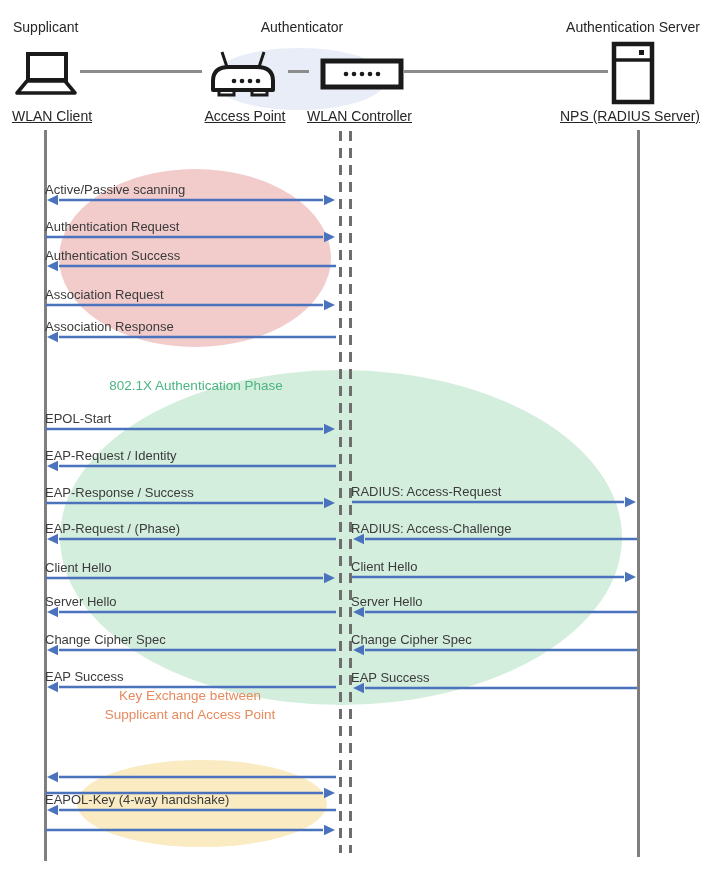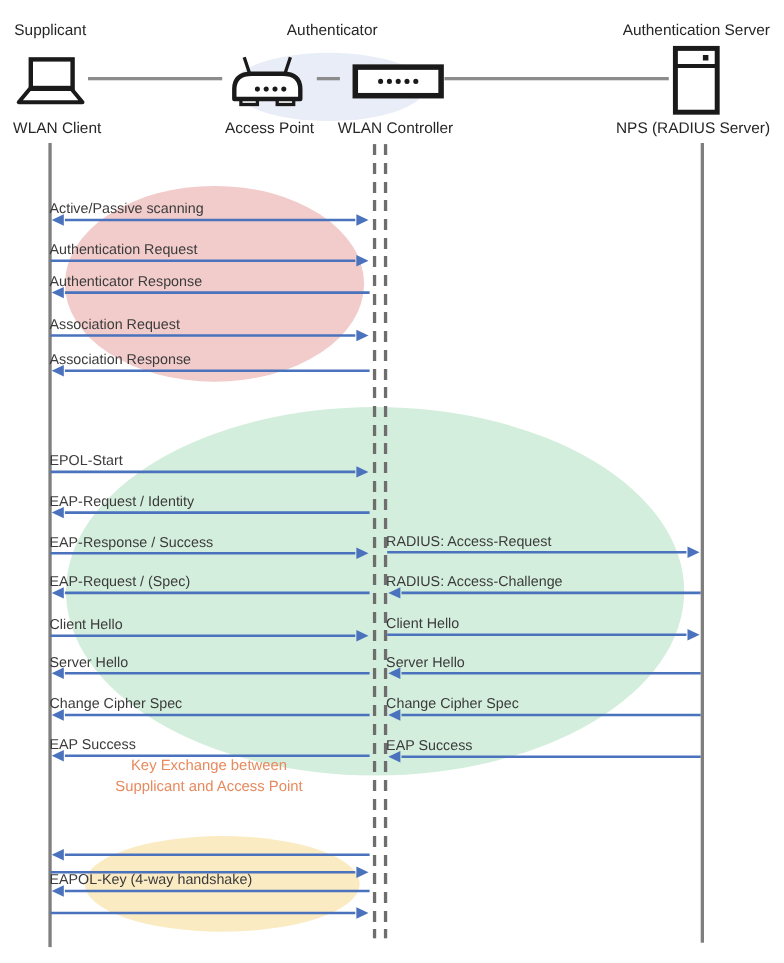--- a/index.html
+++ b/index.html
@@ -1,21 +1,21 @@
 <!DOCTYPE html>
 <html><head>
 <meta charset="utf-8">
 <style>
   html,body{margin:0;padding:0;background:#fff;}
   .canvas{
     position:relative;width:713px;height:875px;background:#ffffff;overflow:hidden;
     font-family:"Liberation Sans",sans-serif;color:#3b3b3b;
   }
   .role-label{position:absolute;font-size:14px;color:#262626;white-space:nowrap;}
-  .dev-label{position:absolute;font-size:14px;color:#262626;text-align:center;white-space:nowrap;}
+  .dev-label{position:absolute;font-size:14px;color:#262626;text-align:center;white-space:nowrap;text-decoration:underline;}
   .ellipse{position:absolute;border-radius:50%;z-index:1;}
   .lifeline{position:absolute;width:3px;background:#7f7f7f;z-index:2;}
   .lifeline-dashed{
     position:absolute;width:3px;z-index:2;background:
     repeating-linear-gradient(180deg,#6e6e6e 0 10px,rgba(0,0,0,0) 10px 17px);
   }
   .hline{position:absolute;height:3px;background:#8c8c8c;z-index:2;}
   .icon{position:absolute;z-index:3;}
   .phase-title{
     position:absolute;z-index:4;font-size:13.5px;text-align:center;
@@ -82,41 +82,42 @@
 
   <div class="ellipse" id="phase1-ellipse" style="left: 59px; top: 169px; width: 272px; height: 178px; background: rgb(242, 203, 203);"></div>
   <div class="ellipse" id="phase2-ellipse" style="left: 60px; top: 370px; width: 562px; height: 335px; background: rgb(212, 238, 221);"></div>
   <div class="ellipse" id="phase3-ellipse" style="left: 77px; top: 760px; width: 250px; height: 87px; background: rgb(251, 235, 195);"></div>
 
   <div class="lifeline" style="left:44px;top:130px;height:731px;"></div>
   <div class="lifeline-dashed" style="left:339px;top:131px;height:722px;"></div>
   <div class="lifeline-dashed" style="left:349px;top:131px;height:722px;"></div>
   <div class="lifeline" style="left:637px;top:130px;height:727px;"></div>
 
+  <div class="phase-title" id="phase2-title" style="left: 63px; top: 376px; width: 266px; color: rgb(76, 180, 130);">802.1X Authentication Phase</div>
   <div class="phase-title" id="phase3-title" style="left: 60px; top: 686px; width: 260px; color: rgb(231, 138, 94);">Key Exchange between
 Supplicant and Access Point</div>
 
   <div id="messages">
       <div class="msg" style="left: 45px; top: 193px; width: 292px;">
         <div class="msg-label">Active/Passive scanning</div>
         <svg width="292" height="14" class="msg-arrow">
           <line x1="14" y1="7" x2="278" y2="7" stroke="#4a72bd" stroke-width="2.4"></line>
           <polygon points="290,7 279,1.7999999999999998 279,12.2" fill="#4a72bd"></polygon>
           <polygon points="2,7 13,1.7999999999999998 13,12.2" fill="#4a72bd"></polygon>
         </svg>
       </div>
       <div class="msg" style="left: 45px; top: 230px; width: 292px;">
         <div class="msg-label">Authentication Request</div>
         <svg width="292" height="14" class="msg-arrow">
           <line x1="1" y1="7" x2="278" y2="7" stroke="#4a72bd" stroke-width="2.4"></line>
           <polygon points="290,7 279,1.7999999999999998 279,12.2" fill="#4a72bd"></polygon>
         </svg>
       </div>
       <div class="msg" style="left: 45px; top: 259px; width: 292px;">
-        <div class="msg-label">Authenticator Response</div>
+        <div class="msg-label">Authentication Success</div>
         <svg width="292" height="14" class="msg-arrow">
           <line x1="14" y1="7" x2="291" y2="7" stroke="#4a72bd" stroke-width="2.4"></line>
           <polygon points="2,7 13,1.7999999999999998 13,12.2" fill="#4a72bd"></polygon>
         </svg>
       </div>
       <div class="msg" style="left: 45px; top: 298px; width: 292px;">
         <div class="msg-label">Association Request</div>
         <svg width="292" height="14" class="msg-arrow">
           <line x1="1" y1="7" x2="278" y2="7" stroke="#4a72bd" stroke-width="2.4"></line>
           <polygon points="290,7 279,1.7999999999999998 279,12.2" fill="#4a72bd"></polygon>
@@ -151,21 +152,21 @@
         </svg>
       </div>
       <div class="msg" style="left: 351px; top: 495px; width: 287px;">
         <div class="msg-label">RADIUS: Access-Request</div>
         <svg width="287" height="14" class="msg-arrow">
           <line x1="1" y1="7" x2="273" y2="7" stroke="#4a72bd" stroke-width="2.4"></line>
           <polygon points="285,7 274,1.7999999999999998 274,12.2" fill="#4a72bd"></polygon>
         </svg>
       </div>
       <div class="msg" style="left: 45px; top: 532px; width: 292px;">
-        <div class="msg-label">EAP-Request / (Spec)</div>
+        <div class="msg-label">EAP-Request / (Phase)</div>
         <svg width="292" height="14" class="msg-arrow">
           <line x1="14" y1="7" x2="291" y2="7" stroke="#4a72bd" stroke-width="2.4"></line>
           <polygon points="2,7 13,1.7999999999999998 13,12.2" fill="#4a72bd"></polygon>
         </svg>
       </div>
       <div class="msg" style="left: 351px; top: 532px; width: 287px;">
         <div class="msg-label">RADIUS: Access-Challenge</div>
         <svg width="287" height="14" class="msg-arrow">
           <line x1="14" y1="7" x2="286" y2="7" stroke="#4a72bd" stroke-width="2.4"></line>
           <polygon points="2,7 13,1.7999999999999998 13,12.2" fill="#4a72bd"></polygon>

